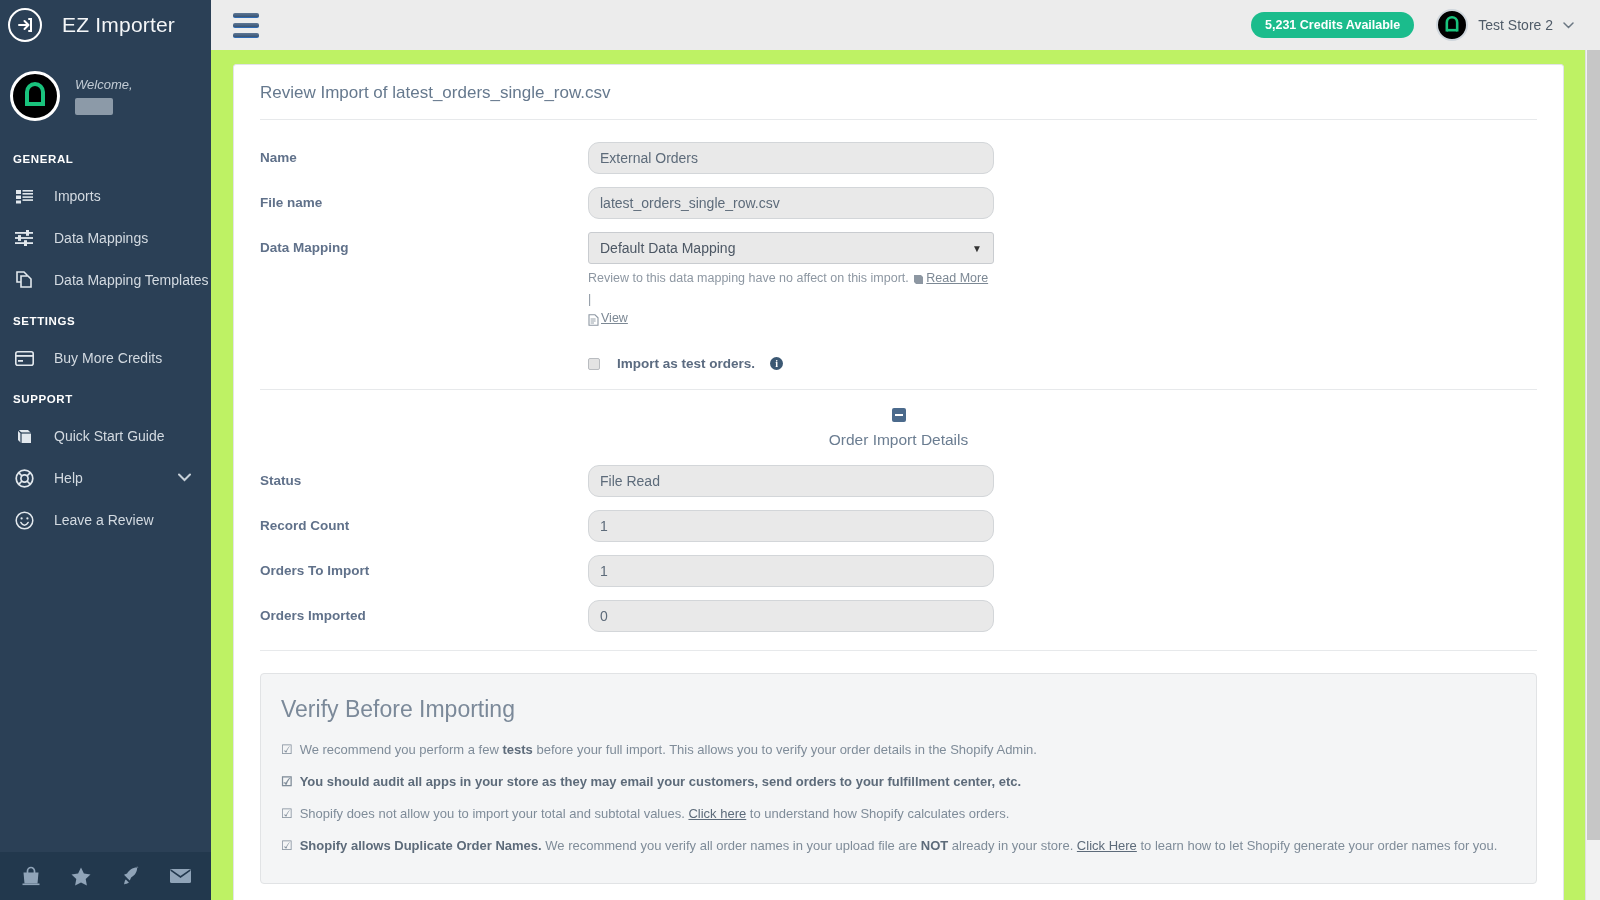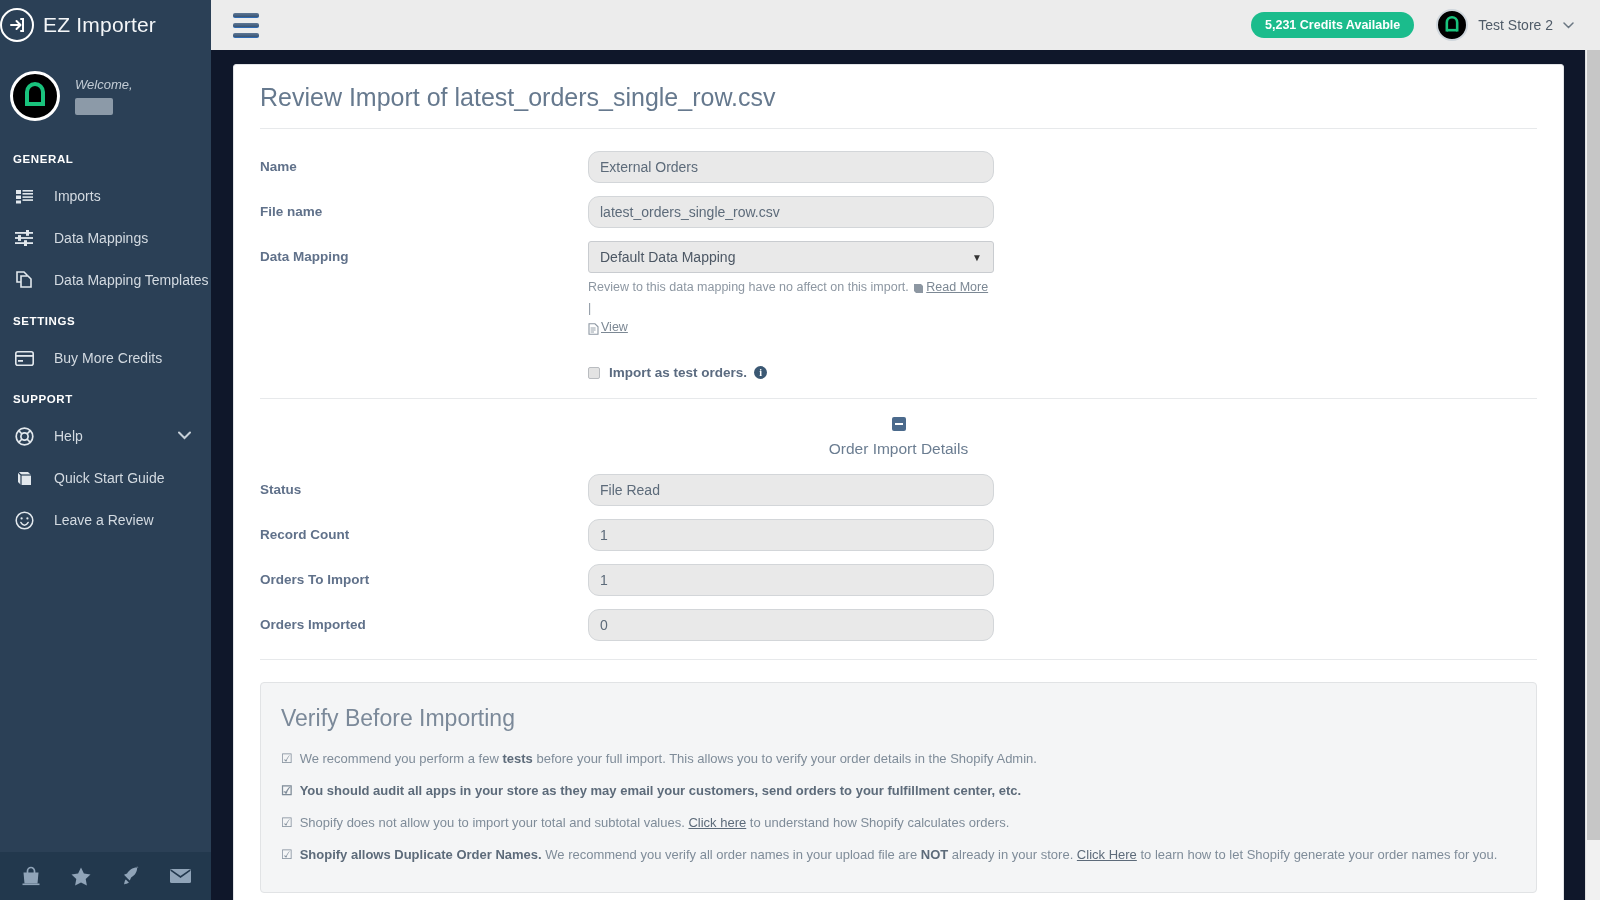--- a/index.html
+++ b/index.html
@@ -15,21 +15,22 @@
   .sidebar {
     width: 211px; height: 900px;
     background: #2b4056;
     flex: 0 0 211px;
     position: relative;
     display: flex; flex-direction: column;
   }
   .brand {
     height: 50px;
     display: flex; align-items: center;
-    gap: 9px;
+    padding-left: 8px;
+    gap: 20px;
   }
   .brand-icon {
     width: 34px; height: 34px; border-radius: 50%;
     border: 2px solid #ffffff;
     display: flex; align-items: center; justify-content: center;
     flex: 0 0 34px;
   }
   .brand-icon svg { display:block; }
   .brand-title {
     color: #f4f6f8;
@@ -94,21 +95,21 @@
     padding: 0 6px;
   }
   .footer-ico {
     color: #90a4b8; width: 26px; height: 26px;
     display: flex; align-items: center; justify-content: center;
     cursor: pointer;
   }
   .footer-ico svg { display: block; }
 
   
-  .right { flex: 1 1 auto; height: 900px; position: relative; background: #0f172a; overflow: hidden; }
+  .right { flex: 1 1 auto; height: 900px; position: relative; background: #bef264; overflow: hidden; }
 
   .topbar {
     height: 50px; background: #ececec;
     display: flex; align-items: center;
     padding: 0 26px 0 22px;
     position: relative;
   }
   .hamburger { width: 26px; cursor: pointer; display: flex; flex-direction: column; gap: 5px; }
   .hamburger span {
     display: block; height: 5px; border-radius: 2px;
@@ -142,21 +143,21 @@
     overflow: hidden;
     padding: 14px 36px 0 22px;
   }
   .panel {
     background: #ffffff;
     border: 1px solid #e2e4e7;
     border-radius: 3px;
     padding: 0 26px 18px 26px;
   }
   .panel-title {
-    color: #66798e; font-size: 25px; font-weight: 400;
+    color: #66798e; font-size: 17px; font-weight: 400;
     padding: 18px 0 16px 0;
     border-bottom: 1px solid #e7e9eb;
     margin: 0 0 22px 0;
   }
 
   .form-row {
     display: flex; align-items: flex-start;
     margin-bottom: 13px;
   }
   .form-label {
@@ -196,20 +197,21 @@
     color: #8d97a2; font-size: 12.5px; line-height: 19px;
   }
   .helper a { color: #7c8894; text-decoration: underline; cursor: pointer; }
   .mini-ico { display:inline-block; vertical-align:-2px; margin-right:2px; color:#8d97a2; }
   .mini-ico svg { display: block; }
 
   .check-row {
     display: flex; align-items: center;
     margin: 26px 0 6px 0;
     padding-left: 328px;
+    gap: 8px;
   }
   .cbox {
     width: 12px; height: 12px;
     background: #e3e3e3; border: 1px solid #b9bcc0; border-radius: 2px;
     margin-right: 9px; cursor: pointer; flex: 0 0 12px;
   }
   .check-label { color: #5b6b80; font-size: 13.5px; font-weight: bold; }
   .info-ico {
     margin-left: 7px; width: 13px; height: 13px; border-radius: 50%;
     background: #3b5873; color: #fff;
@@ -355,43 +357,43 @@
           <rect x="3" y="9" width="5" height="1.8" fill="#e2e8ed"></rect>
         </svg>
       </span>
       <span class="nav-label">Buy More Credits</span>
     </div>
 
     <div class="nav-section-title">SUPPORT</div>
 
     <div class="nav-item">
       <span class="nav-ico">
+        <svg width="18" height="17" viewBox="0 0 18 17">
+          <path d="M3 2h10l3 3v10H6l-3-3z" fill="#e2e8ed"></path>
+          <path d="M3 2l3 3v10" fill="none" stroke="#2b4056" stroke-width="1.2"></path>
+          <path d="M6 5h10" stroke="#2b4056" stroke-width="1.2"></path>
+        </svg>
+      </span>
+      <span class="nav-label">Quick Start Guide</span>
+    </div>
+
+    <div class="nav-item">
+      <span class="nav-ico">
         <svg width="19" height="19" viewBox="0 0 19 19">
           <circle cx="9.5" cy="9.5" r="8.3" fill="none" stroke="#e2e8ed" stroke-width="1.7"></circle>
           <circle cx="9.5" cy="9.5" r="3.6" fill="none" stroke="#e2e8ed" stroke-width="1.7"></circle>
           <path d="M3.7 3.7l3.3 3.3M15.3 3.7L12 7M3.7 15.3L7 12M15.3 15.3L12 12" stroke="#e2e8ed" stroke-width="1.7"></path>
         </svg>
       </span>
       <span class="nav-label">Help</span>
       <span class="nav-chevron">
         <svg width="13" height="9" viewBox="0 0 13 9">
             <path d="M1 1.5l5.5 5.5L12 1.5" fill="none" stroke="#c7d0d8" stroke-width="2" stroke-linecap="round"></path>
           </svg>
       </span>
-    </div>
-
-    <div class="nav-item">
-      <span class="nav-ico">
-        <svg width="18" height="17" viewBox="0 0 18 17">
-          <path d="M3 2h10l3 3v10H6l-3-3z" fill="#e2e8ed"></path>
-          <path d="M3 2l3 3v10" fill="none" stroke="#2b4056" stroke-width="1.2"></path>
-          <path d="M6 5h10" stroke="#2b4056" stroke-width="1.2"></path>
-        </svg>
-      </span>
-      <span class="nav-label">Quick Start Guide</span>
     </div>
 
     <div class="nav-item">
       <span class="nav-ico">
         <svg width="19" height="19" viewBox="0 0 19 19">
           <circle cx="9.5" cy="9.5" r="8.3" fill="none" stroke="#e2e8ed" stroke-width="1.5"></circle>
           <circle cx="6.6" cy="7.4" r="1.1" fill="#e2e8ed"></circle>
           <circle cx="12.4" cy="7.4" r="1.1" fill="#e2e8ed"></circle>
           <path d="M5.8 11.4c1 1.9 2.3 2.8 3.7 2.8s2.7-.9 3.7-2.8" fill="none" stroke="#e2e8ed" stroke-width="1.4" stroke-linecap="round"></path>
         </svg>

